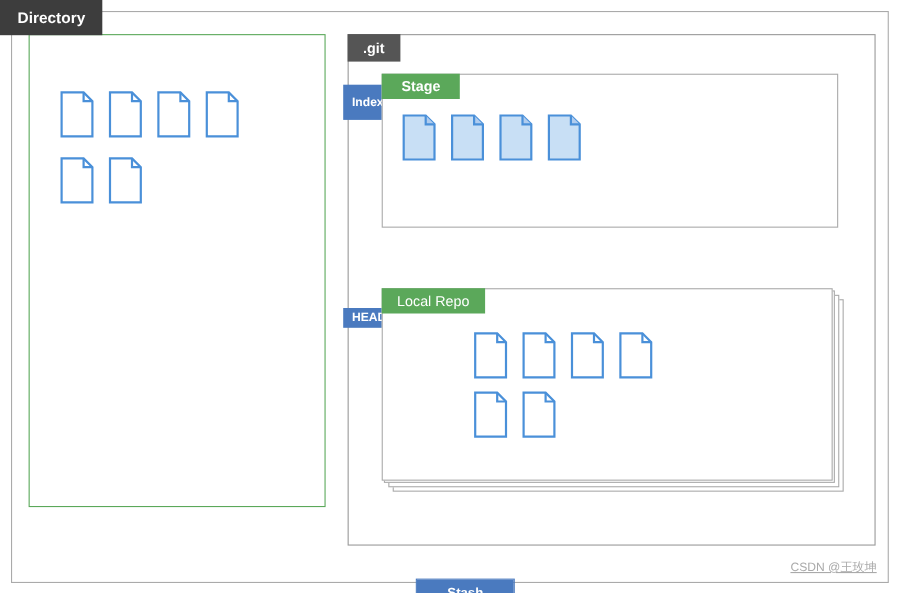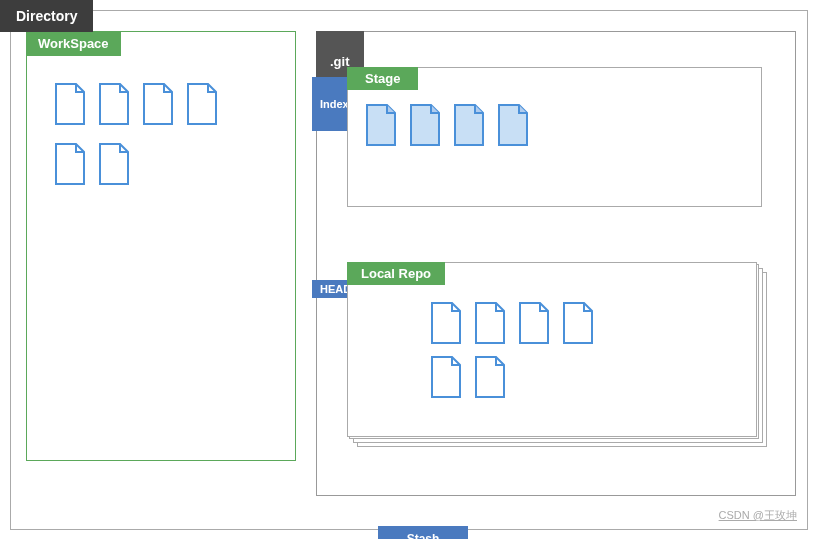--- a/index.html
+++ b/index.html
@@ -62,21 +62,21 @@
       border: 1.5px solid #999;
       background: #fff;
     }
     .git-label {
       position: absolute;
       top: -1px; left: -1px;
       background: #555;
       color: #fff;
       font-size: 13px;
       font-weight: bold;
-      padding: 23px 14px;
+      padding: 5px 14px;
     }
 
     
     .stage-panel {
       position: absolute;
       top: 35px; left: 30px;
       width: 415px;
       height: 140px;
       border: 1.5px solid #aaa;
       background: #fff;
@@ -93,21 +93,21 @@
     }
 
     
     .index-badge {
       position: absolute;
       top: 45px; left: -5px;
       background: #4a7abf;
       color: #fff;
       font-size: 11px;
       font-weight: bold;
-      padding: 21px 8px;
+      padding: 10px 8px;
     }
     .index-badge::after {
       content: '';
       position: absolute;
       right: -10px; top: 50%;
       transform: translateY(-50%);
       border: 5px solid transparent;
       border-left-color: #4a7abf;
     }
 
@@ -127,21 +127,21 @@
     .local-repo-card:nth-child(2) { top: 6px; left: 6px; width: 410px; height: 175px; }
     .local-repo-card:nth-child(3) { top: 2px; left: 2px; width: 410px; height: 175px; }
     .local-repo-card:nth-child(4) { top: 0px; left: 0px; width: 410px; height: 175px; }
 
     .local-repo-label {
       position: absolute;
       top: -1px; left: -1px;
       background: #5ba85a;
       color: #fff;
       font-size: 13px;
-      font-weight: bold;
+      font-weight: normal;
       padding: 4px 14px;
     }
 
     
     .head-badge {
       position: absolute;
       top: 248px; left: -5px;
       background: #4a7abf;
       color: #fff;
       font-size: 11px;
@@ -229,21 +229,20 @@
 </head>
 <body>
 
 <div class="title-bar">
   <span>Directory</span>
 </div>
 
 <div class="main-container">
 
   <div class="workspace-panel">
-    <div class="workspace-label">WorkSpace</div>
     <div class="files-area">
 
       <div class="files-row">
         <div class="file-icon">
           <svg viewBox="0 0 36 44" fill="none" xmlns="http://www.w3.org/2000/svg">
             <path d="M4 2 L24 2 L32 10 L32 42 L4 42 Z" stroke="#4a90d9" stroke-width="2" fill="white"></path>
             <path d="M24 2 L24 10 L32 10" stroke="#4a90d9" stroke-width="2" fill="none"></path>
           </svg>
         </div>
         <div class="file-icon">

